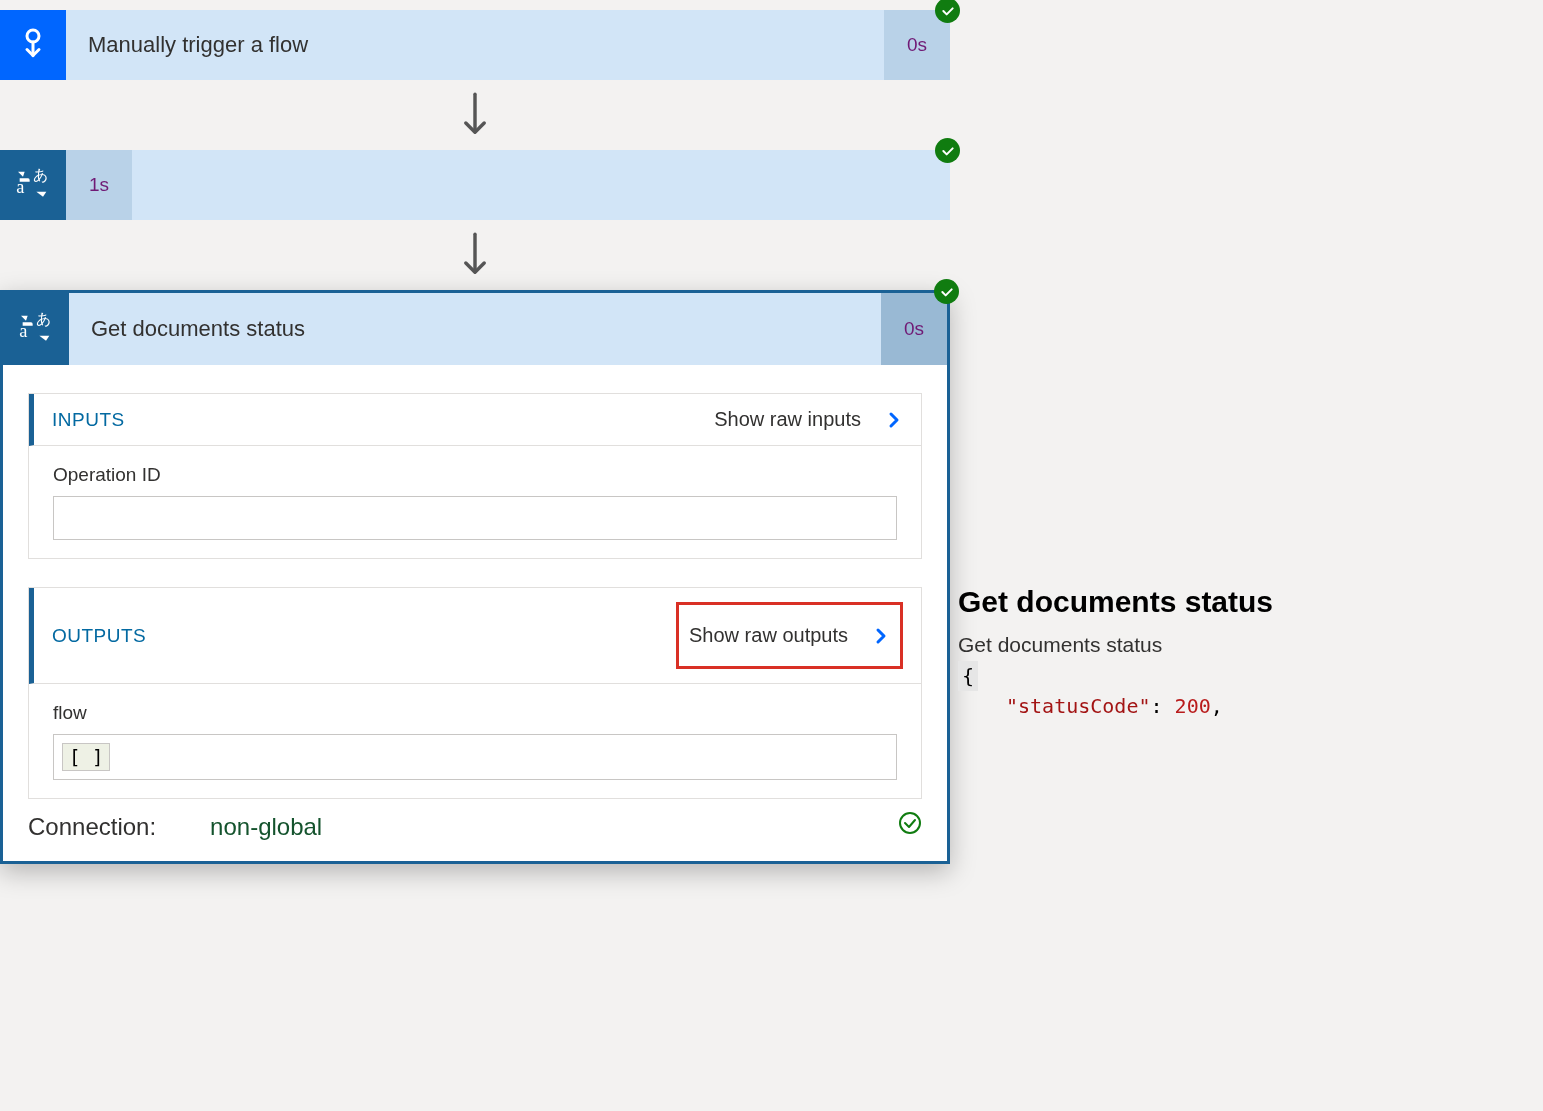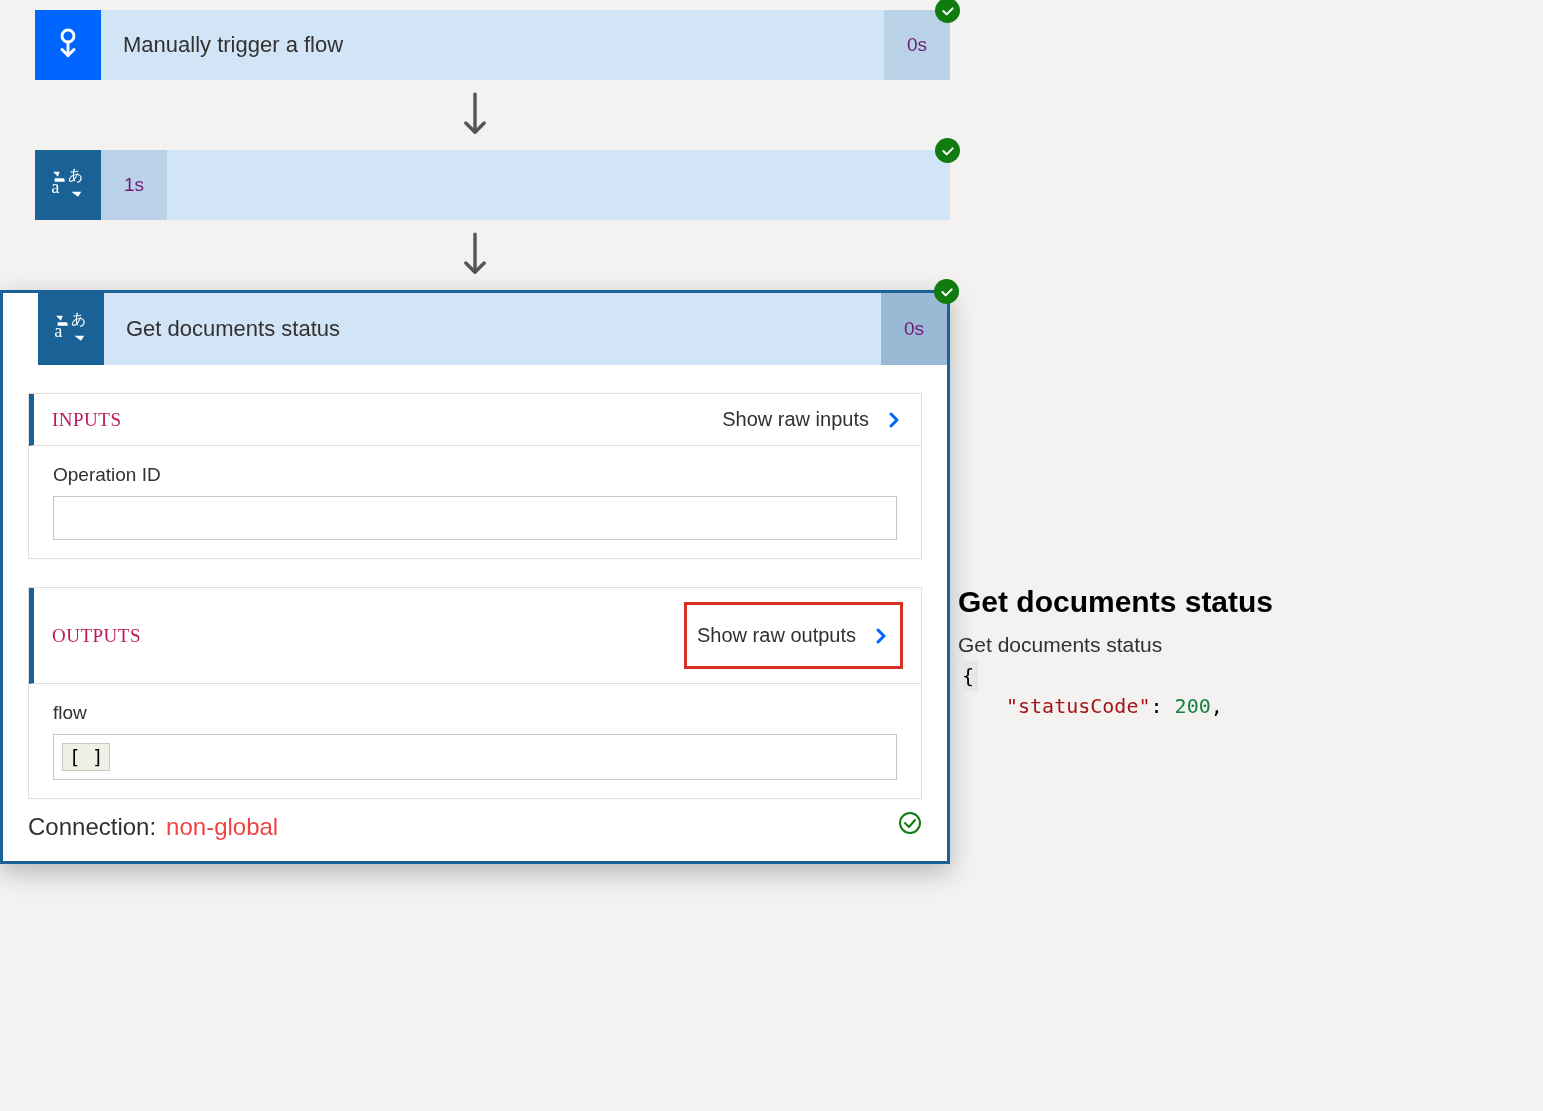--- a/index.html
+++ b/index.html
@@ -19,21 +19,20 @@
       padding-top: 10px;
       position: relative;
     }
     .flow-card {
       display: flex;
       align-items: stretch;
       background: #d2e5f7;
       position: relative;
       margin-bottom: 0;
       height: 70px;
-      margin-left: 35px;
     }
     .flow-card-icon-box {
       width: 66px;
       display: flex;
       align-items: center;
       justify-content: center;
       flex-shrink: 0;
     }
     .flow-card-icon-box.blue {
       background: #0066ff;
@@ -104,28 +103,27 @@
     .section-header {
       border-left: 5px solid #1a6195;
       display: flex;
       align-items: center;
       justify-content: space-between;
       padding: 14px 18px;
       border-bottom: 1px solid #e1dfdd;
     }
     .section-header-title {
       font-size: 19px;
-      color: #be185d;
+      color: #0369a1;
       letter-spacing: 0.5px;
-      font-family: Liberation Serif, serif;
     }
     .section-header-link {
       display: flex;
       align-items: center;
-      gap: 16px;
+      gap: 24px;
       font-size: 20px;
       color: #323130;
       cursor: pointer;
     }
     .section-header-link svg {
       width: 18px;
       height: 18px;
     }
     .highlighted-box {
       border: 3px solid #d93025;
@@ -166,21 +164,22 @@
       display: flex;
       align-items: flex-end;
       padding: 12px 0 0 0;
       font-size: 24px;
     }
     .connection-label {
       color: #323130;
       margin-right: 10px;
     }
     .connection-link {
-      color: #ef4444;
+      color: #14532d;
+      margin-left: 44px;
     }
     .connection-check {
       margin-left: auto;
       color: #107c10;
     }
     .right-panel {
       position: absolute;
       left: 958px;
       top: 585px;
       width: 580px;
@@ -207,21 +206,21 @@
       padding: 0 4px;
       color: #000;
     }
     .code-block .indent {
       padding-left: 48px;
     }
     .code-key {
       color: #a31515;
     }
     .code-num {
-      color: #15803d;
+      color: #b91c1c;
     }
     .code-punct {
       color: #000;
     }
   </style>
 </head>
 <body>
 
 <div class="flow-container">
 

